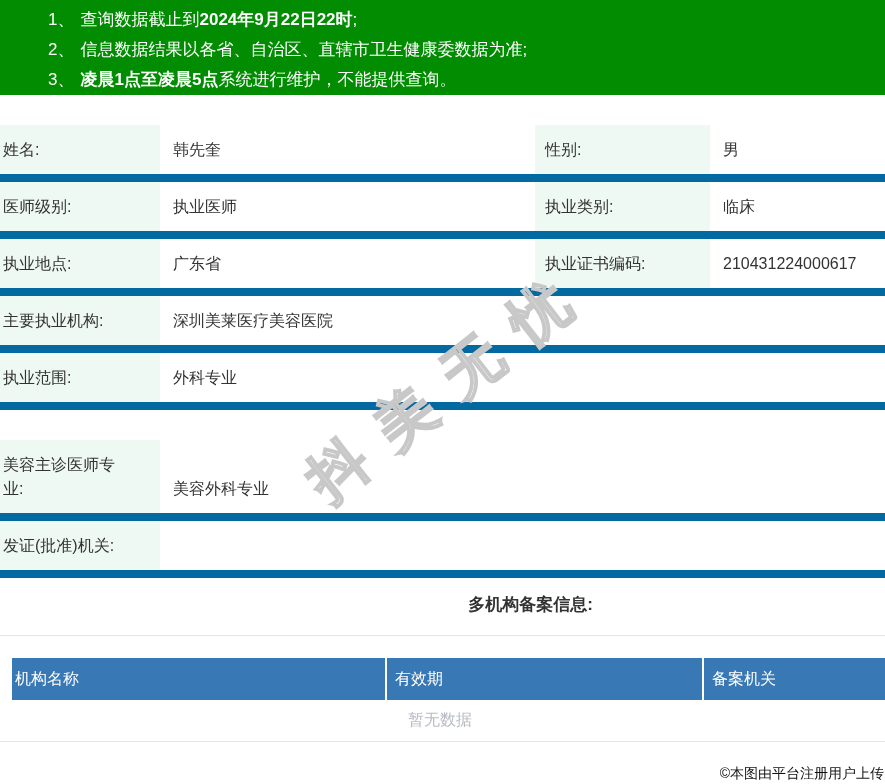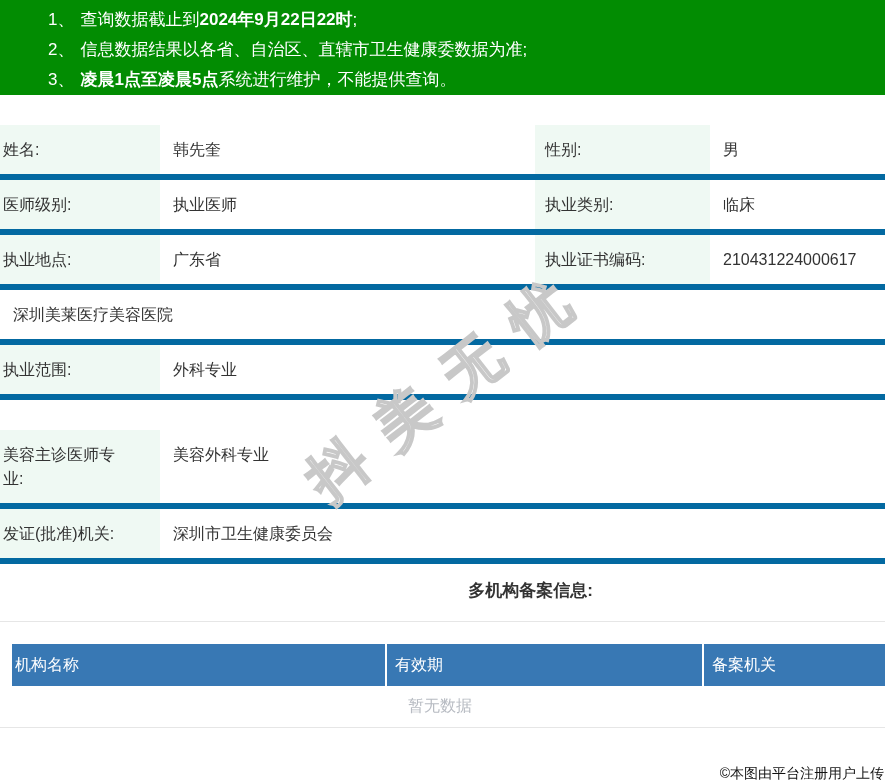--- a/index.html
+++ b/index.html
@@ -24,22 +24,22 @@
     font-size: 17px;
   }
   .banner .notice-line { line-height: 30px; white-space: nowrap; }
   .banner .num { margin-right: 6px; }
   .banner b { font-weight: bold; text-align: right; }
 
   
   .details { margin-top: 30px; }
   .drow {
     display: flex;
-    align-items: flex-start;
-    border-bottom: 6px solid #0369a1;
+    align-items: flex-end;
+    border-bottom: 8px solid #0369a1;
     min-height: 47px;
   }
   .drow.r2, .drow.r3, .drow.r4, .drow.r7 { min-height: 49px; }
   .drow.r5 { min-height: 48px; }
   .drow.tall { min-height: 74px; margin-top: 30px; }
   .cell { padding-top: 13px; padding-bottom: 12px; font-size: 16px; line-height: 24px; }
   .lbl1 {
     width: 160px;
     background: #eff9f3;
     padding-left: 3px;
@@ -177,36 +177,36 @@
     </div>
 
     <div class="drow r3">
       <div class="cell lbl1">执业地点:</div>
       <div class="cell val1">广东省</div>
       <div class="cell lbl2">执业证书编码:</div>
       <div class="cell val2">210431224000617</div>
     </div>
 
     <div class="drow r4">
+      <div class="cell lbl1">主要执业机构:</div>
       <div class="cell val1 wide">深圳美莱医疗美容医院</div>
     </div>
 
     <div class="drow r5">
       <div class="cell lbl1">执业范围:</div>
       <div class="cell val1 wide">外科专业</div>
     </div>
 
     <div class="drow r6 tall">
       <div class="cell lbl1">美容主诊医师专业:</div>
       <div class="cell val1 wide">美容外科专业</div>
     </div>
 
     <div class="drow r7">
       <div class="cell lbl1">发证(批准)机关:</div>
-      <div class="cell val1 wide">深圳市卫生健康委员会</div>
     </div>
 
   </div>
 
   <div class="section-title">多机构备案信息:</div>
 
   <div class="divider d1"></div>
 
   <div class="filing-header">
     <div class="fh-cell fh-1">机构名称</div>

